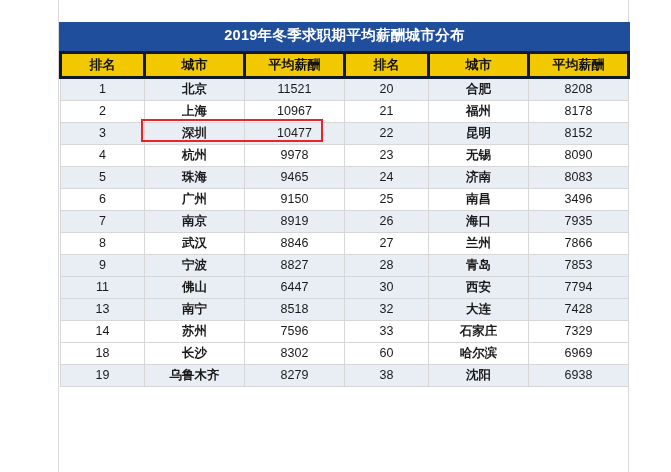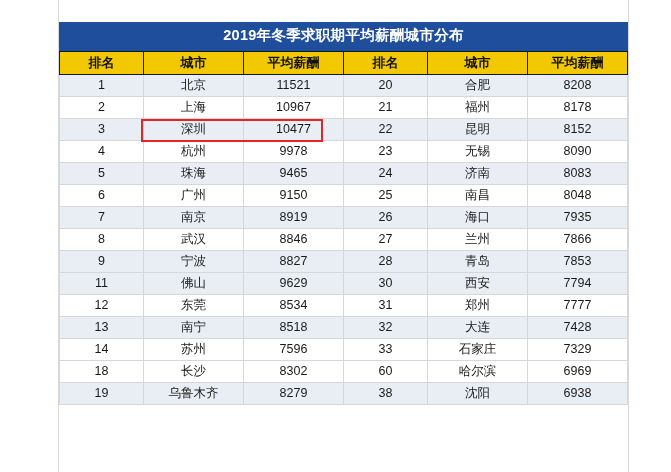--- a/index.html
+++ b/index.html
@@ -61,33 +61,33 @@
     color: #1a1a1a;
     height: 21px;
     padding: 0;
     line-height: 21px;
     white-space: nowrap;
   }
   thead th {
     background: #f2c800;
     font-weight: bold;
     color: #111111;
-    border: 1px solid #0f172a;
+    border: 3px solid #0f172a;
     height: 22px;
     line-height: 22px;
     font-size: 13px;
   }
   tbody tr.even td {
     background: #e9eef5;
   }
   tbody tr.odd td {
     background: #ffffff;
   }
   td.city {
-    font-weight: normal;
+    font-weight: bold;
   }
   col.c-rank { width: 84px; }
   col.c-city { width: 100px; }
   col.c-pay  { width: 100px; }
 
   
   #highlight-box {
     position: absolute;
     left: 141px;
     top: 119px;
@@ -166,21 +166,21 @@
             <td class="rank">24</td>
             <td class="city">济南</td>
             <td class="pay">8083</td>
           </tr>
           <tr class="odd">
             <td class="rank">6</td>
             <td class="city">广州</td>
             <td class="pay">9150</td>
             <td class="rank">25</td>
             <td class="city">南昌</td>
-            <td class="pay">8048</td>
+            <td class="pay">3496</td>
           </tr>
           <tr class="even">
             <td class="rank">7</td>
             <td class="city">南京</td>
             <td class="pay">8919</td>
             <td class="rank">26</td>
             <td class="city">海口</td>
             <td class="pay">7935</td>
           </tr>
           <tr class="odd">
@@ -195,32 +195,24 @@
             <td class="rank">9</td>
             <td class="city">宁波</td>
             <td class="pay">8827</td>
             <td class="rank">28</td>
             <td class="city">青岛</td>
             <td class="pay">7853</td>
           </tr>
           <tr class="even">
             <td class="rank">11</td>
             <td class="city">佛山</td>
-            <td class="pay">9629</td>
+            <td class="pay">6447</td>
             <td class="rank">30</td>
             <td class="city">西安</td>
             <td class="pay">7794</td>
-          </tr>
-          <tr class="odd">
-            <td class="rank">12</td>
-            <td class="city">东莞</td>
-            <td class="pay">8534</td>
-            <td class="rank">31</td>
-            <td class="city">郑州</td>
-            <td class="pay">7777</td>
           </tr>
           <tr class="even">
             <td class="rank">13</td>
             <td class="city">南宁</td>
             <td class="pay">8518</td>
             <td class="rank">32</td>
             <td class="city">大连</td>
             <td class="pay">7428</td>
           </tr>
           <tr class="odd">

